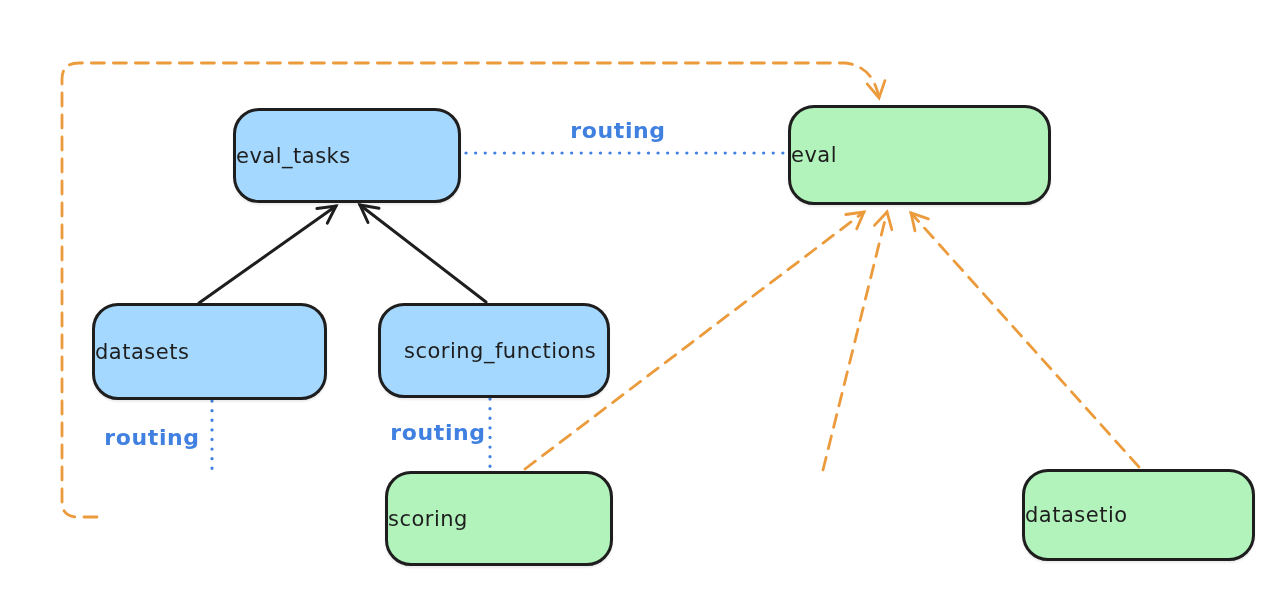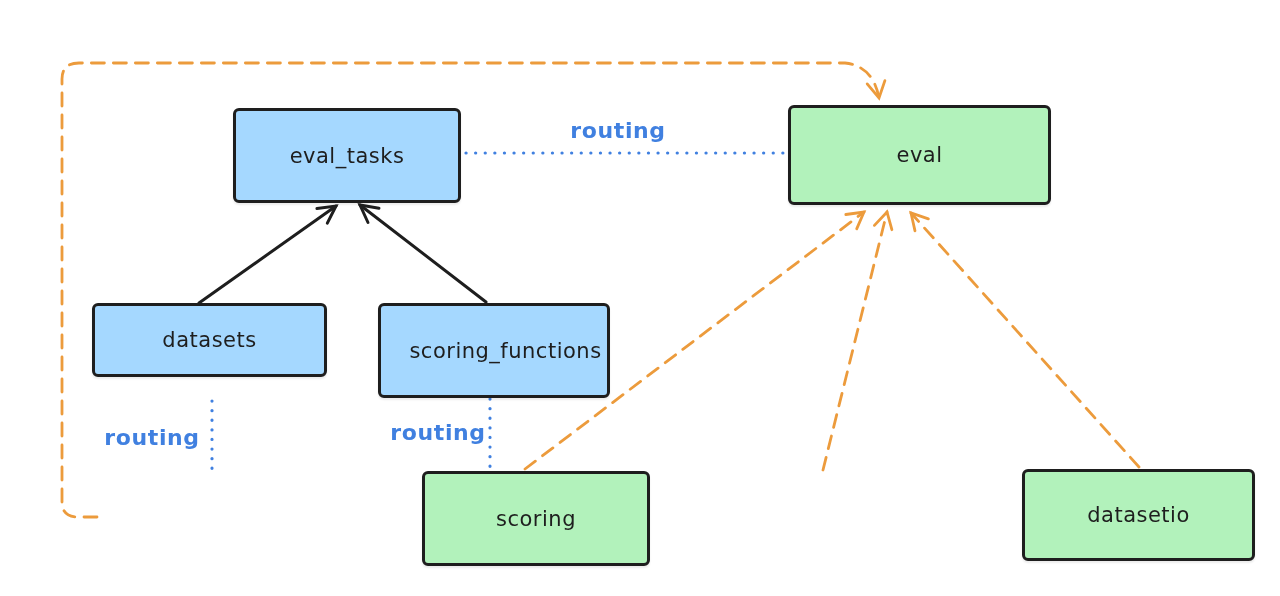--- a/index.html
+++ b/index.html
@@ -6,22 +6,22 @@
     --blue-fill:#a5d8ff; --green-fill:#b2f2bb; --stroke:#1e1e1e;
     --orange:#ec9b3c; --blue-line:#4080e0; --bg:#ffffff;
   }
   html,body{margin:0;padding:0;background:var(--bg);}
   .canvas{
     position:relative;width:1280px;height:596px;background:var(--bg);
     overflow:hidden;font-family:"DejaVu Sans",sans-serif;
   }
   .edges{position:absolute;left:0;top:0;width:1280px;height:596px;}
   .node{
-    position:absolute;display:flex;align-items:center;justify-content:center;
-    border:3px solid var(--stroke);border-radius:6px;
+    position:absolute;display:flex;align-items:center;
+    border:3px solid var(--stroke);border-radius:26px;
     font-size:21px;letter-spacing:.5px;color:var(--stroke);
     box-shadow:0 2px 2px rgba(0,0,0,.08);
     box-sizing:border-box;
   }
   .node.api{background:var(--blue-fill);}
   .node.impl{background:var(--green-fill);}
   .edge-label{
     position:absolute;transform:translate(-50%,-50%);
     color:var(--blue-line);font-size:22px;font-weight:700;letter-spacing:.6px;
     background:transparent;white-space:nowrap;
@@ -61,30 +61,30 @@
   </svg>
 
   <div class="node api" style="left:233px;top:108px;width:228px;height:95px;">
     <span>eval_tasks</span>
   </div>
 
   <div class="node impl" style="left:788px;top:105px;width:263px;height:100px;">
     <span>eval</span>
   </div>
 
-  <div class="node api" style="left:92px;top:303px;width:235px;height:74px;">
+  <div class="node api" style="left:92px;top:303px;width:235px;height:97px;">
     <span>datasets</span>
   </div>
 
   <div class="node api" style="left:378px;top:303px;width:232px;height:95px;padding-left:23px;">
     <span>scoring_functions</span>
   </div>
 
 
-  <div class="node impl" style="left:385px;top:471px;width:228px;height:95px;margin-left:37px;">
+  <div class="node impl" style="left:385px;top:471px;width:228px;height:95px;">
     <span>scoring</span>
   </div>
 
 
   <div class="node impl" style="left:1022px;top:469px;width:233px;height:92px;">
     <span>datasetio</span>
   </div>
 
   <div class="edge-label" style="left:618px;top:130px;">routing</div>
   <div class="edge-label" style="left:152px;top:437px;">routing</div>

